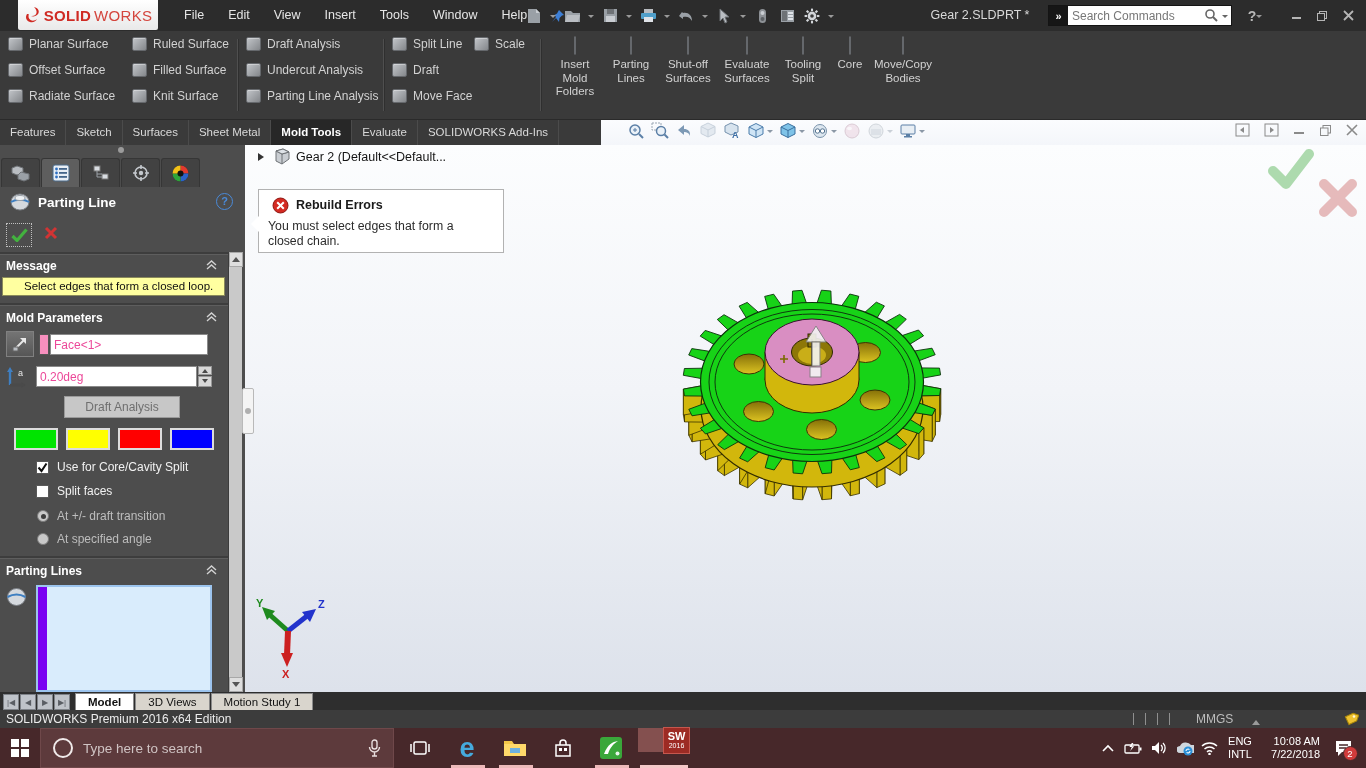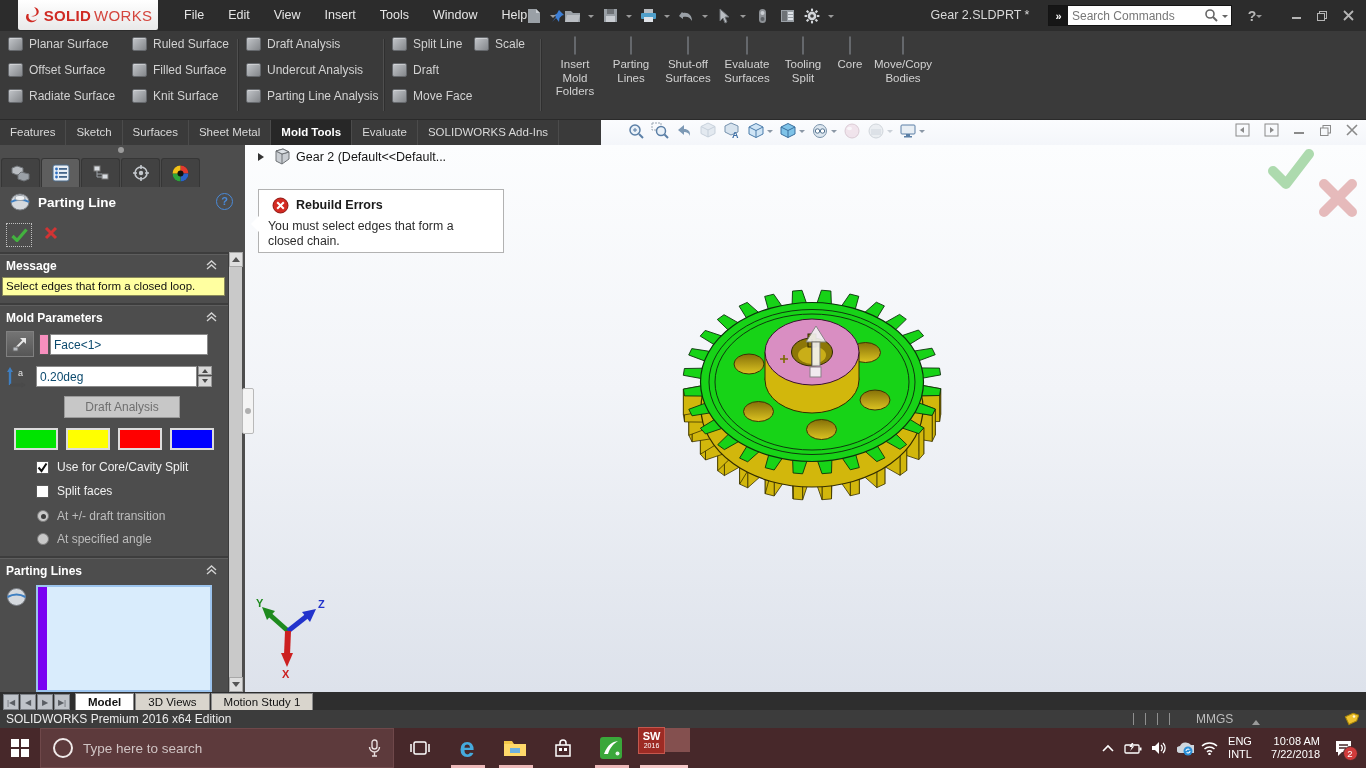--- a/index.html
+++ b/index.html
@@ -59,24 +59,24 @@
   .ptab{width:39px;height:29px;background:#424242;border:1px solid #363636;border-bottom:0;border-radius:3px 3px 0 0;display:flex;align-items:center;justify-content:center}
   .ptab.active{background:#5e5e5e}
   .pmhead{position:absolute;left:0;top:42px;width:228px;height:30px}
   .pmtitle{position:absolute;left:38px;top:8px;font-size:13.5px;font-weight:bold;color:#fff}
   .okrow{position:absolute;left:0;top:76px;width:228px;height:28px}
   .okbtn{position:absolute;left:6px;top:2px;width:26px;height:24px;border:1px dotted #c0c0c0;display:flex;align-items:center;justify-content:center}
   .xbtn{position:absolute;left:44px;top:5px}
   .phr{position:absolute;left:0;width:228px;height:2px;background:#3d3d3d;box-shadow:0 1px 0 #5e5e5e}
   .ghead{position:absolute;left:6px;font-size:12px;font-weight:bold;color:#fff}
   .gchev{position:absolute;left:205px}
-  .msgbox{position:absolute;left:2px;top:132px;width:223px;height:19px;background:#ffffa0;border:1px solid #8a8a5a;font-size:11.5px;color:#101010;line-height:17px;padding-left:3px;white-space:nowrap;overflow:hidden}
+  .msgbox{position:absolute;left:2px;top:132px;width:223px;height:19px;background:#ffffa0;border:1px solid #8a8a5a;font-size:11.5px;color:#101010;line-height:17px;padding-left:21px;white-space:nowrap;overflow:hidden}
   .pmbtn{position:absolute;left:6px;top:186px;width:28px;height:26px;background:linear-gradient(#747474,#565656);border:1px solid #808080;display:flex;align-items:center;justify-content:center}
   .pinksw{position:absolute;left:39px;top:189px;width:10px;height:21px;background:#f78fbe;border:1px solid #555}
-  .pfield{position:absolute;height:21px;background:#fff;border:1px solid #8a8a8a;font-size:12px;color:#0c4a6e;padding:0 3px;outline:none}
+  .pfield{position:absolute;height:21px;background:#fff;border:1px solid #8a8a8a;font-size:12px;color:#ec4899;padding:0 3px;outline:none}
   .spin{position:absolute;left:198px;top:221px;width:14px;height:21px;display:flex;flex-direction:column;gap:1px}
   .spin div{flex:1;background:#d8d8d8;border:1px solid #979797;display:flex;align-items:center;justify-content:center}
   .tri-u{width:0;height:0;border:3px solid transparent;border-bottom:4px solid #4a4a4a;margin-top:-2px}
   .tri-d{width:0;height:0;border:3px solid transparent;border-top:4px solid #4a4a4a;margin-top:2px}
   .dabtn{position:absolute;left:64px;top:251px;width:116px;height:22px;background:#c7c7c7;border:1px solid #9a9a9a;color:#6f6f6f;font-size:12px;text-align:center;line-height:20px}
   .csw{position:absolute;top:283px;width:44px;height:22px;border:2px solid #dcdcdc}
   .cbx{position:absolute;width:13px;height:13px;background:#fff;border:1px solid #5a5a5a;display:flex;align-items:center;justify-content:center}
   .plabel{position:absolute;font-size:12px;color:#f1f1f1;white-space:nowrap}
   .plabel.dis{color:#bdbdbd}
   .rdo{position:absolute;width:12px;height:12px;border-radius:50%;background:#c9c9c9;border:1px solid #7c7c7c;display:flex;align-items:center;justify-content:center}
@@ -109,21 +109,21 @@
 
   
   .taskbar{position:absolute;left:0;top:728px;width:1366px;height:40px;background:#47282a}
   .startbtn{position:absolute;left:0;top:0;width:40px;height:40px;display:flex;align-items:center;justify-content:center}
   .tsearch{position:absolute;left:40px;top:0;width:354px;height:40px;background:#5d3a3c;border:1px solid #6f484a;display:flex;align-items:center}
   .cortana{width:20px;height:20px;border:2px solid #f0eaea;border-radius:50%;margin:0 10px 0 12px}
   .tsearch input{flex:1;background:transparent;border:0;outline:0;font-size:13.5px;color:#e5e5e5;min-width:0}
   .tsearch input::placeholder{color:#cfc3c3}
   .tbi{position:absolute;top:0;width:44px;height:40px;display:flex;align-items:center;justify-content:center}
   .uline{position:absolute;bottom:0;height:3px;background:#edb9b9}
-  .swtile{position:absolute;left:638px;top:0;width:52px;height:24px;background:#84504f;display:flex;align-items:center;justify-content:flex-start}
+  .swtile{position:absolute;left:638px;top:0;width:52px;height:24px;background:#84504f;display:flex;align-items:center;justify-content:flex-end}
   .swlogo{width:27px;height:27px;background:#9d2b24;border:1px solid #c5574e;display:flex;flex-direction:column;align-items:center;justify-content:center;color:#fff}
   .swlogo .a{font-size:11px;font-weight:bold;line-height:11px}
   .swlogo .b{font-size:7px;line-height:8px}
   .tray{position:absolute;top:0;height:40px;display:flex;align-items:center;justify-content:center}
   .trtxt{font-size:11px;color:#fff;line-height:13px}
   .badge{position:absolute;right:-5px;bottom:-4px;width:15px;height:15px;border-radius:50%;background:#d03b3b;color:#fff;font-size:9.5px;display:flex;align-items:center;justify-content:center;border:1px solid #47282a}
 
   
   .grip{position:absolute;left:242px;top:533px;width:12px;height:46px;background:#f4f4f4;border:1px solid #b9b9b9;border-radius:2px;display:flex;align-items:center;justify-content:center;z-index:5}
   .grip .gdot{width:6px;height:6px;border-radius:50%;background:#b0b0b0}

